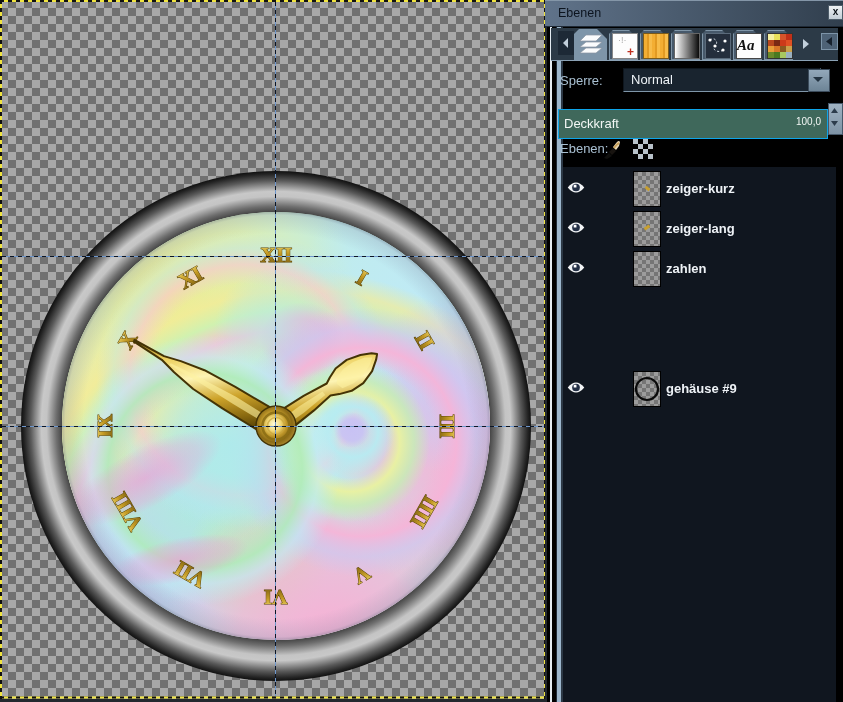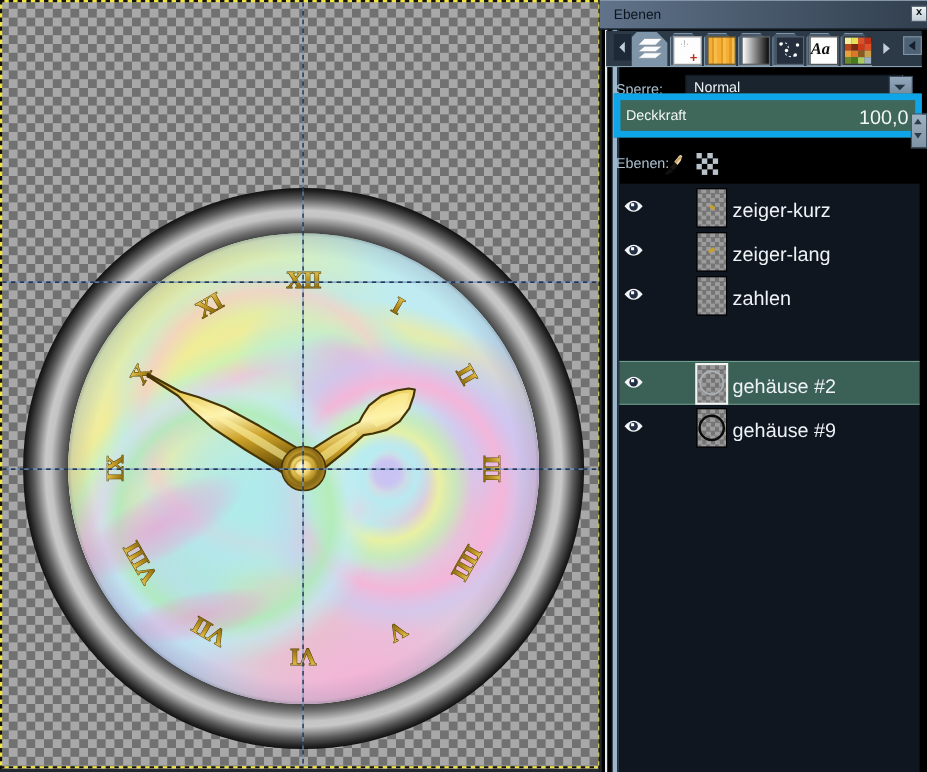--- a/index.html
+++ b/index.html
@@ -1,20 +1,20 @@
 <!DOCTYPE html>
 <html><head>
 <meta charset="utf-8">
 <style>
 html,body{margin:0;padding:0;}
 #root{position:relative;width:843px;height:702px;overflow:hidden;background:#5b7181;font-family:"Liberation Sans",sans-serif;}
 .abs{position:absolute;}
 .lbl{color:#a9c0d2;font-size:13px;}
 .row{position:absolute;left:563px;width:273px;height:40px;}
-.lname{position:absolute;left:103px;top:13px;color:#eef2f6;font-size:18px;white-space:nowrap;}
+.lname{position:absolute;left:103px;top:13px;color:#eef2f6;font-size:13px;white-space:nowrap;font-weight:bold;}
 .thumb{position:absolute;left:70px;top:3px;width:26px;height:34px;border:1px solid #000;background:
   repeating-conic-gradient(#9c9c9c 0% 25%, #757575 0% 50%) 0 0/8px 8px;}
 .eye{position:absolute;left:4px;top:14px;}
 .tab{position:absolute;top:30px;width:29px;height:30px;background:#47596b;clip-path:polygon(0 4px,4px 0,20px 0,29px 9px,29px 30px,0 30px);box-shadow:inset 0 0 0 1px #7f95a7;}
 </style>
 </head>
 <body>
 <div id="root">
 
   <svg class="abs" style="left:0;top:0" width="547" height="702" viewBox="0 0 547 702">
@@ -356,23 +356,23 @@
     <div class="abs lbl" style="left:15px;top:73px;">Sperre:</div>
     <div class="abs" style="left:78px;top:68px;width:196px;height:22px;background:#19242f;border:1px solid #7f96a9;border-top-color:#0e161e;border-left-color:#0e161e;">
       <div class="abs" style="left:7px;top:3px;color:#eef3f7;font-size:13px;">Normal</div>
     </div>
     <div class="abs" style="left:263px;top:69px;width:20px;height:21px;background:linear-gradient(#93a8ba,#6d8496);border:1px solid #3c4c5c;">
       <svg width="18" height="19">
           <path d="M4,7 L14,7 L9,12 Z" fill="#243442"></path>
         </svg>
     </div>
 
-    <div class="abs" style="left:13px;top:85px;width:268px;height:28px;background:#3f685b;border:6px solid #0ea5e9;">
+    <div class="abs" style="left:13px;top:109px;width:268px;height:28px;background:#3f685b;border:1px solid #0ea5e9;">
       <div class="abs" style="left:5px;top:6px;color:#f2f6f4;font-size:13px;">Deckkraft</div>
-      <div class="abs" style="right:6px;top:6px;color:#f2f6f4;font-size:18px;margin-left:24px;">100,0</div>
+      <div class="abs" style="right:6px;top:6px;color:#f2f6f4;font-size:10px;margin-left:24px;">100,0</div>
     </div>
     <div class="abs" style="left:283px;top:103px;width:13px;height:30px;background:linear-gradient(#9fb2c2,#7e93a5);border:1px solid #46586a;">
       <svg width="11" height="28">
           <path d="M2,9 L9,9 L5.5,4 Z" fill="#2c3c4c"></path>
           <path d="M2,17 L9,17 L5.5,22 Z" fill="#2c3c4c"></path>
         </svg>
     </div>
 
     <div class="abs lbl" style="left:15px;top:141px;">Ebenen:</div>
     <svg class="abs" style="left:57px;top:138px;" width="22" height="22" viewBox="0 0 22 22">
@@ -421,33 +421,20 @@
   </div>
   <div class="row" style="top:248px;">
     <svg class="eye" width="18" height="11" viewBox="0 0 19 12">
         <path d="M0.5,6 Q5,0.5 9.5,0.5 Q14,0.5 18.5,6 Q14,11.5 9.5,11.5 Q5,11.5 0.5,6 Z" fill="#f2f4f6"></path>
         <circle cx="9.5" cy="6" r="4.2" fill="#222e44"></circle>
         <rect x="7" y="3" width="3" height="3" fill="#fff"></rect>
       </svg>
     <div class="thumb"></div>
     <div class="lname">zahlen</div>
   </div>
-  <div class="row" style="top:328px;background:#3b6055;box-shadow:inset 0 1px 0 #6e9c8d, inset 0 -1px 0 #6e9c8d;">
-    <svg class="eye" width="18" height="11" viewBox="0 0 19 12">
-        <path d="M0.5,6 Q5,0.5 9.5,0.5 Q14,0.5 18.5,6 Q14,11.5 9.5,11.5 Q5,11.5 0.5,6 Z" fill="#f2f4f6"></path>
-        <circle cx="9.5" cy="6" r="4.2" fill="#222e44"></circle>
-        <rect x="7" y="3" width="3" height="3" fill="#fff"></rect>
-      </svg>
-    <div class="thumb" style="border:2px solid #f2f2f2;left:69px;top:2px;">
-      <svg width="26" height="34">
-          <circle cx="13" cy="16" r="10.5" fill="none" stroke="#aab0b4" stroke-width="1.6"></circle>
-        </svg>
-    </div>
-    <div class="lname">gehäuse #2</div>
-  </div>
   <div class="row" style="top:368px;">
     <svg class="eye" width="18" height="11" viewBox="0 0 19 12">
         <path d="M0.5,6 Q5,0.5 9.5,0.5 Q14,0.5 18.5,6 Q14,11.5 9.5,11.5 Q5,11.5 0.5,6 Z" fill="#f2f4f6"></path>
         <circle cx="9.5" cy="6" r="4.2" fill="#222e44"></circle>
         <rect x="7" y="3" width="3" height="3" fill="#fff"></rect>
       </svg>
     <div class="thumb">
       <svg width="26" height="34">
           <circle cx="13" cy="17" r="11" fill="none" stroke="#0a0a0a" stroke-width="2.2"></circle>
         </svg>

